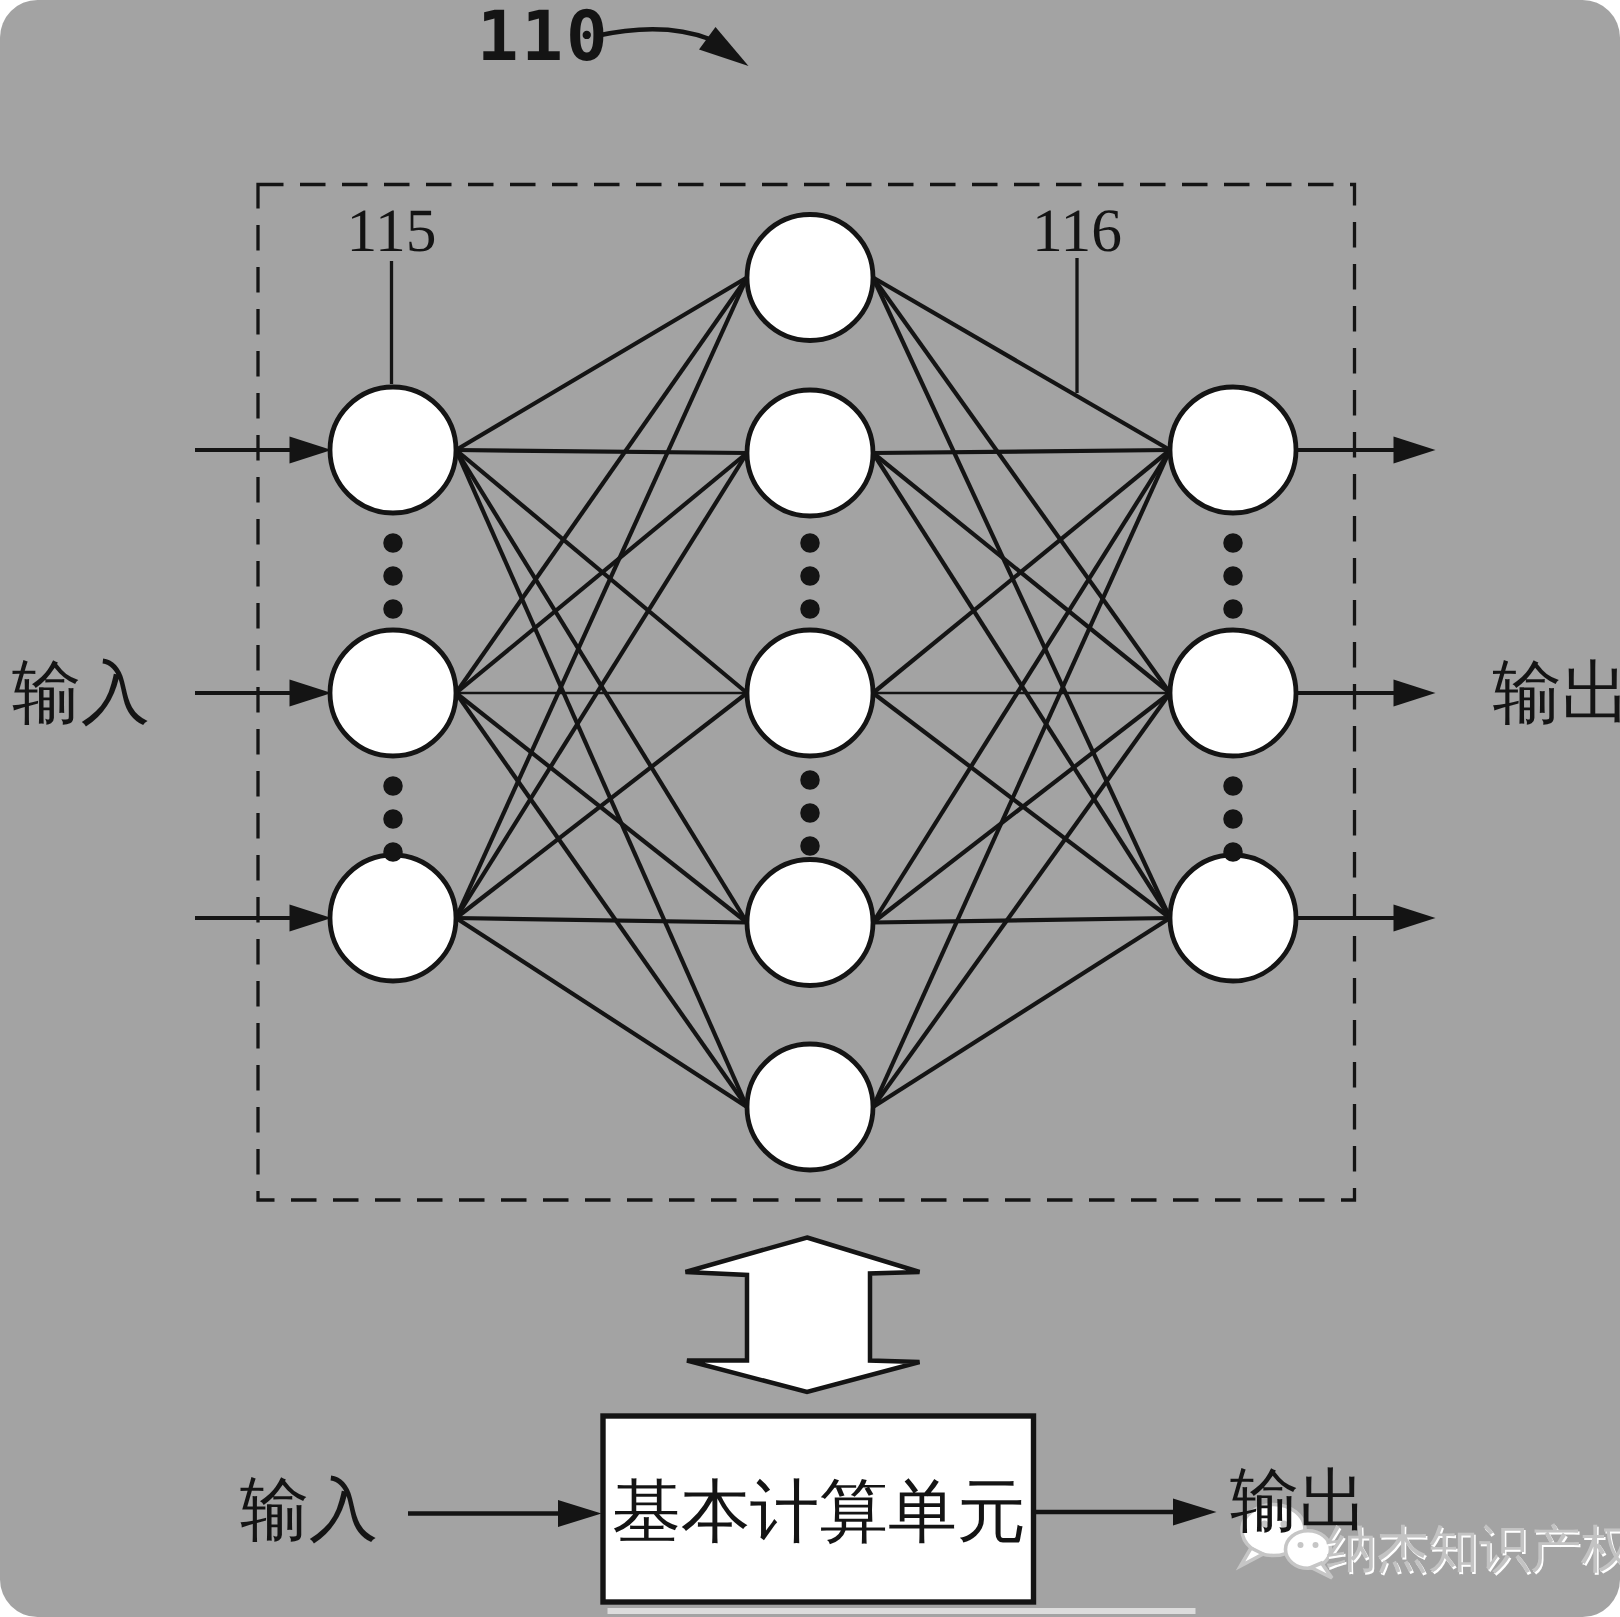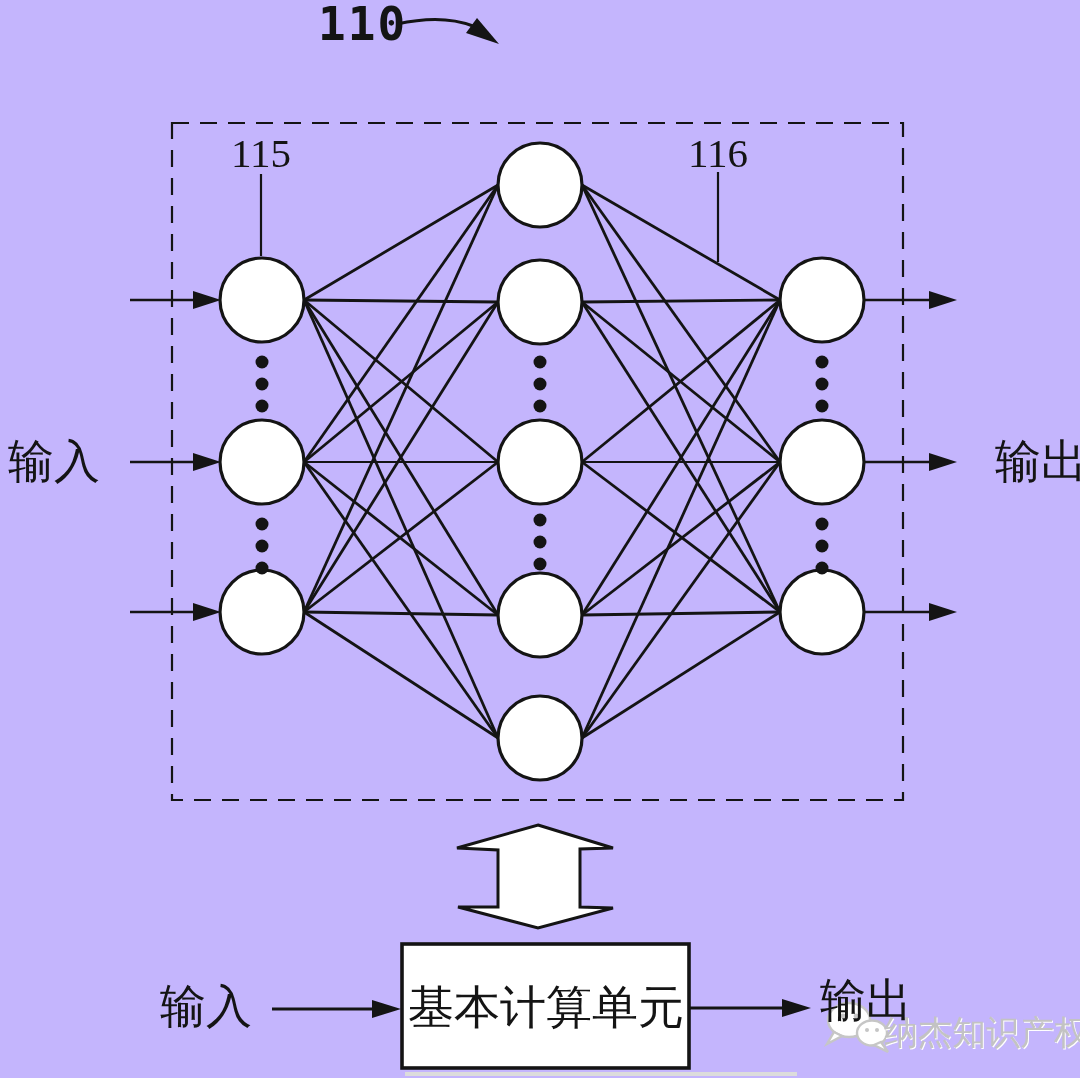--- a/index.html
+++ b/index.html
@@ -1,21 +1,22 @@
 <!DOCTYPE html>
 <html><head>
 <meta charset="utf-8">
 <style>
   html,body{margin:0;padding:0;background:#ffffff;}
   .canvas{
     position:relative;
     width:1080px;height:1078px;
-    background:#c4b5fd;
+    background:#a3a3a3;
     overflow:hidden;
     font-family:"Liberation Serif","DejaVu Serif",serif;
+    border-radius:25px;
   }
   svg{position:absolute;left:0;top:0;}
   .ink{stroke:#141414;}
   .ref-main{
     font-family:"DejaVu Sans Mono","Liberation Mono",monospace;
     font-size:46px;font-weight:700;fill:#141414;letter-spacing:2px;
   }
   .ref-num{
     font-family:"Liberation Serif","DejaVu Serif",serif;
     font-size:41px;fill:#141414;

